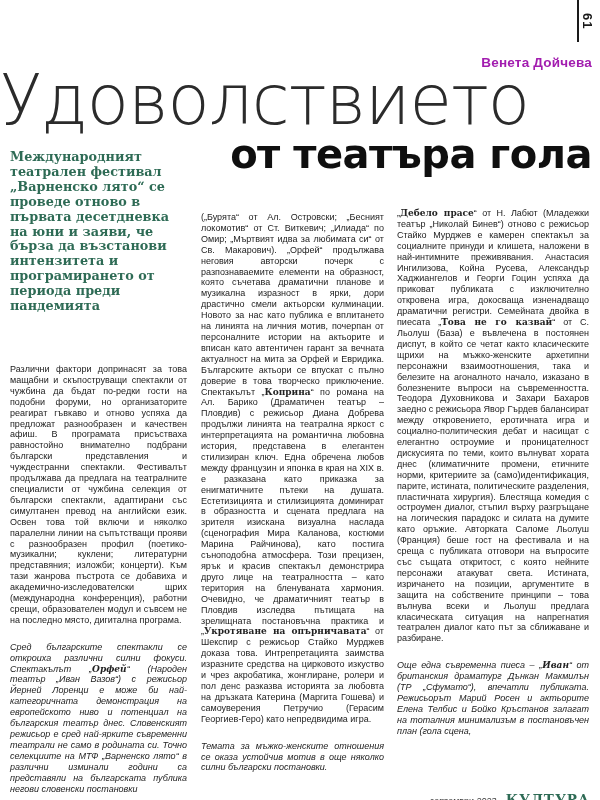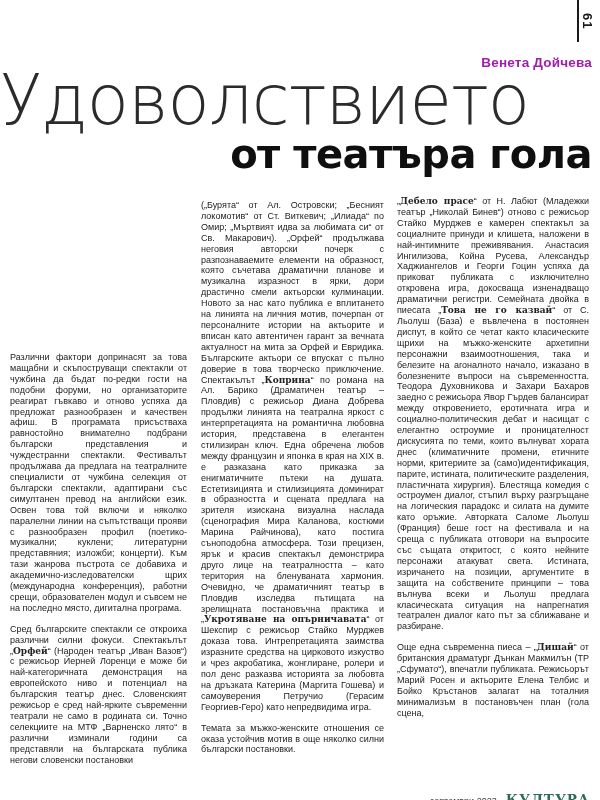--- a/index.html
+++ b/index.html
@@ -22,22 +22,22 @@
     position:absolute;top:134px;right:8px;
     font-family:"DejaVu Sans",sans-serif;font-weight:bold;font-size:40px;line-height:1;
     letter-spacing:-.5px;color:#0f0f0f;
   }
   .lede{
     position:absolute;top:150px;left:10px;width:180px;
     font-family:"DejaVu Serif",serif;font-weight:bold;
     font-size:12.8px;line-height:14.9px;color:#2e6b55;
   }
   .col{position:absolute;font-size:9px;line-height:10.9px;text-align:justify;color:#222;}
-  .col p{margin:4px 0 10px 0;}
-  .col p:last-child{margin-bottom:0;}
+  .col p{margin:16px 0 10px 0;}
+  .col p:last-child{margin-bottom:0;font-style:italic;}
   .col1{top:348px;left:10px;width:177px;}
   .col2{top:196px;left:201px;width:183px;}
   .col3{top:192px;left:397px;width:192px;}
   .title-bold{font-family:"DejaVu Serif",serif;font-weight:bold;}
   .footer{position:absolute;top:778px;right:10px;white-space:nowrap;margin-top:12px;}
   .footer .issue{font-size:9px;color:#3c3c3c;margin-right:9px;}
   .footer .mag{
     font-family:"DejaVu Serif",serif;font-weight:bold;font-size:13.5px;
     color:#2e6b55;letter-spacing:1px;
   }
@@ -48,31 +48,32 @@
 <div class="page">
 
   <div class="folio-rule"></div>
   <div class="folio-num">61</div>
 
   <div class="author">Венета Дойчева</div>
 
   <div class="title1">Удоволствието</div>
   <div class="title2">от театъра гола</div>
 
+  <div class="lede">Международният театрален фестивал „Варненско лято“ се проведе отново в първата десетдневка на юни и заяви, че бърза да възстанови интензитета и програмирането от периода преди пандемията</div>
 
   <div class="col col1">
       <p><span>Различни фактори допринасят за това мащабни и скъпоструващи спектакли от чужбина да бъдат по-редки гости на подобни форуми, но организаторите реагират гъвкаво и отново успяха да предложат разнообразен и качествен афиш. В програмата присъстваха равностойно внимателно подбрани български представления и чуждестранни спектакли. Фестивалът продължава да предлага на театралните специалисти от чужбина селекция от български спектакли, адаптирани със симултанен превод на английски език. Освен това той включи и няколко паралелни линии на съпътстващи прояви с разнообразен профил (поетико-музикални; куклени; литературни представяния; изложби; концерти). Към тази жанрова пъстрота се добавиха и академично-изследователски щрих (международна конференция), работни срещи, образователен модул и съвсем не на последно място, дигитална програма.</span></p>
       <p><span>Сред българските спектакли се откроиха различни силни фокуси. Спектакълът „</span><span class="title-bold">Орфей</span><span>“ (Народен театър „Иван Вазов“) с режисьор Йерней Лоренци е може би най-категоричната демонстрация на европейското ниво и потенциал на българския театър днес. Словенският режисьор е сред най-ярките съвременни театрали не само в родината си. Точно селекциите на МТФ „Варненско лято“ в различни изминали години са представяли на българската публика негови словенски постановки</span></p>
     </div>
   <div class="col col2">
       <p><span>(„Бурята“ от Ал. Островски; „Бесният локомотив“ от Ст. Виткевич; „Илиада“ по Омир; „Мъртвият идва за любимата си“ от Св. Макарович). „Орфей“ продължава неговия авторски почерк с разпознаваемите елементи на образност, която съчетава драматични планове и музикална изразност в ярки, дори драстично смели актьорски кулминации. Новото за нас като публика е вплитането на линията на личния мотив, почерпан от персоналните истории на актьорите и вписан като автентичен гарант за вечната актуалност на мита за Орфей и Евридика. Българските актьори се впускат с пълно доверие в това творческо приключение. Спектакълът „</span><span class="title-bold">Коприна</span><span>“ по романа на Ал. Барико (Драматичен театър – Пловдив) с режисьор Диана Добрева продължи линията на театрална яркост с интерпретацията на романтична любовна история, представена в елегантен стилизиран ключ. Една обречена любов между французин и японка в края на XIX в. е разказана като приказка за енигматичните пътеки на душата. Естетизицията и стилизицията доминират в образността и сцената предлага на зрителя изискана визуална наслада (сценография Мира Каланова, костюми Марина Райчинова), като постига съноподобна атмосфера. Този прецизен, ярък и красив спектакъл демонстрира друго лице на театралността – като територия на бленуваната хармония. Очевидно, че драматичният театър в Пловдив изследва пътищата на зрелищната постановъчна практика и „</span><span class="title-bold">Укротяване на опърничавата</span><span>“ от Шекспир с режисьор Стайко Мурджев доказа това. Интрепретацията заимства изразните средства на цирковото изкуство и чрез акробатика, жонглиране, ролери и пол денс разказва историята за любовта на дръзката Катерина (Маргита Гошева) и самоуверения Петручио (Герасим Георгиев-Геро) като непредвидима игра.</span></p>
       <p><span>Темата за мъжко-женските отношения се оказа устойчив мотив в още няколко силни български постановки.</span></p>
     </div>
   <div class="col col3">
       <p><span>„</span><span class="title-bold">Дебело прасе</span><span>“ от Н. Лабют (Младежки театър „Николай Бинев“) отново с режисьор Стайко Мурджев е камерен спектакъл за социалните принуди и клишета, наложени в най-интимните преживявания. Анастасия Ингилизова, Койна Русева, Александър Хаджиангелов и Георги Гоцин успяха да приковат публиката с изключително откровена игра, докосваща изненадващо драматични регистри. Семейната двойка в пиесата „</span><span class="title-bold">Това не го казвай</span><span>“ от С. Льолуш (База) е въвлечена в постоянен диспут, в който се четат както класическите щрихи на мъжко-женските архетипни персонажни взаимоотношения, така и белезите на агоналното начало, изказано в болезнените въпроси на съвременността. Теодора Духовникова и Захари Бахаров заедно с режисьора Явор Гърдев балансират между откровението, еротичната игра и социално-политическия дебат и насищат с елегантно остроумие и проницателност дискусията по теми, които вълнуват хората днес (климатичните промени, етичните норми, критериите за (само)идентификация, парите, истината, политическите разделения, пластичната хирургия). Блестяща комедия с остроумен диалог, стъпил върху разгръщане на логическия парадокс и силата на думите като оръжие. Авторката Саломе Льолуш (Франция) беше гост на фестивала и на среща с публиката отговори на въпросите със същата откритост, с която нейните персонажи атакуват света. Истината, изричането на позиции, аргументите в защита на собствените принципи – това вълнува всеки и Льолуш предлага класическата ситуация на напрегнатия театрален диалог като път за сближаване и разбиране.</span></p>
-      <p><span>Още една съвременна пиеса – „</span><span class="title-bold">Дишай</span><span>“ от британския драматург Дънкан Макмилън (ТР „Сфумато“), впечатли публиката. Режисьорът Марий Росен и актьорите Елена Телбис и Бойко Кръстанов залагат на тоталния минимализъм в постановъчен план (гола сцена,</span></p>
+      <p><span>Още една съвременна пиеса – „</span><span class="title-bold">Иван</span><span>“ от британския драматург Дънкан Макмилън (ТР „Сфумато“), впечатли публиката. Режисьорът Марий Росен и актьорите Елена Телбис и Бойко Кръстанов залагат на тоталния минимализъм в постановъчен план (гола сцена,</span></p>
     </div>
 
   <div class="footer">
     <span class="issue">септември 2023</span><span class="mag">КУЛТУРА</span>
   </div>
 
 </div>
 
 </body></html>

